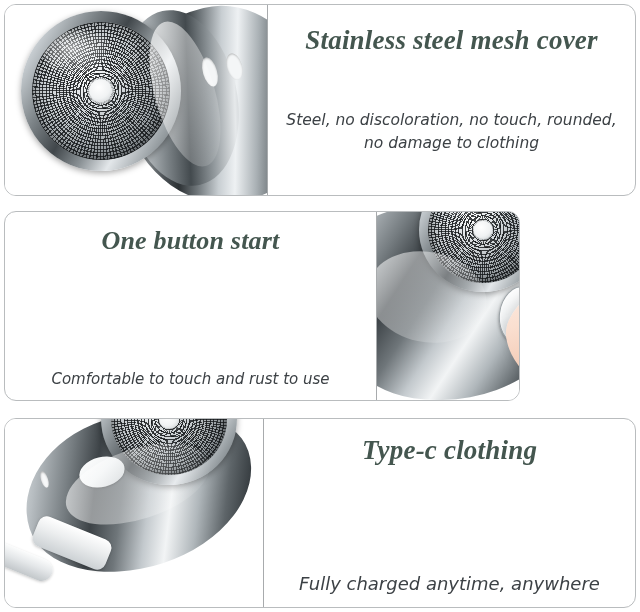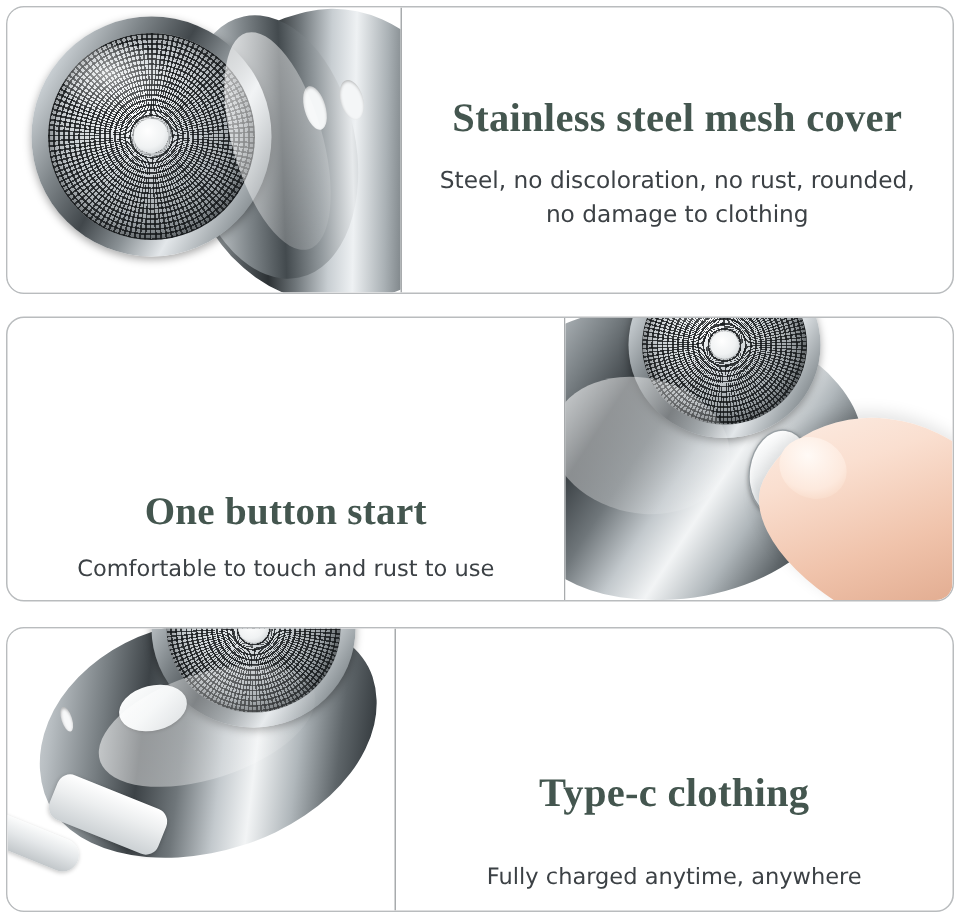--- a/index.html
+++ b/index.html
@@ -10,31 +10,32 @@
   }
   .page{position:absolute;inset:0;}
 
   
   .card{
     position:absolute;background:#ffffff;
     border:1px solid #b9bcbe;border-radius:12px;
     overflow:hidden;box-sizing:border-box;
   }
   #card-1{left:4px;top:4px;width:632px;height:192px;}
-  #card-2{left:4px;top:211px;width:632px;height:190px;}
+  #card-2{left:4px;top:211px;width:516px;height:190px;}
   #card-3{left:4px;top:418px;width:632px;height:190px;}
 
   .half{position:absolute;top:0;bottom:0;box-sizing:border-box;}
   .divider{position:absolute;top:0;bottom:0;width:1px;background:#a8abad;}
 
   
   .textblock{
     position:absolute;left:0;right:0;
-    display:flex;flex-direction:column;align-items:center;justify-content:flex-end;
+    display:flex;flex-direction:column;align-items:center;justify-content:space-between;
     text-align:center;
+    font-style:italic;
   }
   .headline{
     font-family:"Liberation Serif",serif;
     font-weight:bold;color:#44564f;
     letter-spacing:.2px;margin:0;
   }
   .subline{
     font-family:"DejaVu Sans",sans-serif;
     color:#3c4145;margin:0;font-weight:400;
   }
@@ -43,21 +44,21 @@
   #text-1{top:18px;height:132px;}
   #text-1 .headline{font-size:27px;line-height:34px;}
   #text-1 .subline{font-size:15.5px;line-height:23px;margin-top:14px;max-width:340px;}
   
   #text-2{top:12px;height:166px;}
   #text-2 .headline{font-size:26px;line-height:34px;}
   #text-2 .subline{font-size:15px;line-height:22px;margin-top:10px;max-width:330px;}
   
   #text-3{top:14px;height:162px;}
   #text-3 .headline{font-size:27px;line-height:34px;}
-  #text-3 .subline{font-size:15px;line-height:22px;margin-top:28px;max-width:330px;}
+  #text-3 .subline{font-size:18px;line-height:22px;margin-top:28px;max-width:330px;}
 
   
   .photo{position:absolute;inset:0;overflow:hidden;background:#ffffff;}
   .shaver{position:absolute;}
 
   
   .chrome{
     background:
       linear-gradient(105deg,
         #f6f7f8 0%, #cfd3d6 8%, #8f9598 17%, #50565a 26%,
@@ -225,21 +226,21 @@
 
         <div class="hilite" style="left:150px;top:14px;width:60px;height:150px;background:linear-gradient(120deg,rgba(255,255,255,.75),rgba(255,255,255,0));transform:rotate(-16deg);"></div>
       </div>
     </div>
 
     <div class="divider" style="left:262px;"></div>
 
     <div class="half" style="left:263px;right:0;">
       <div class="textblock" id="text-1">
         <p class="headline">Stainless steel mesh cover</p>
-        <p class="subline">Steel, no discoloration, no rust, rounded, no damage to clothing</p>
+        <p class="subline">Steel, no discoloration, no touch, rounded, no damage to clothing</p>
       </div>
     </div>
   </div>
 
   <div class="card" id="card-2">
 
     <div class="half" style="left:0;width:371px;">
       <div class="textblock" id="text-2">
         <p class="headline">One button start</p>
         <p class="subline">Comfortable to touch and rust to use</p>

